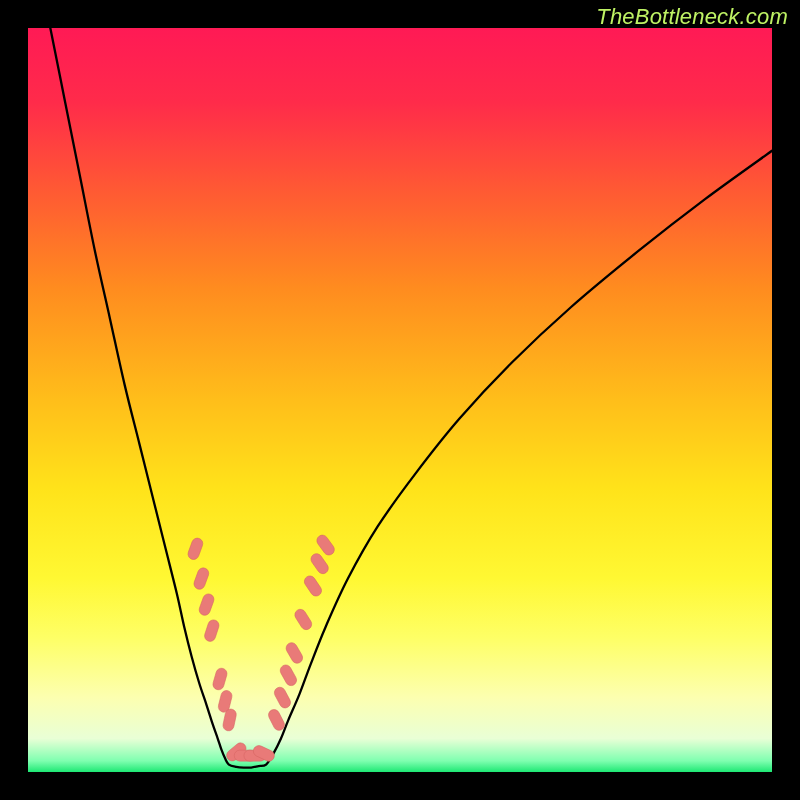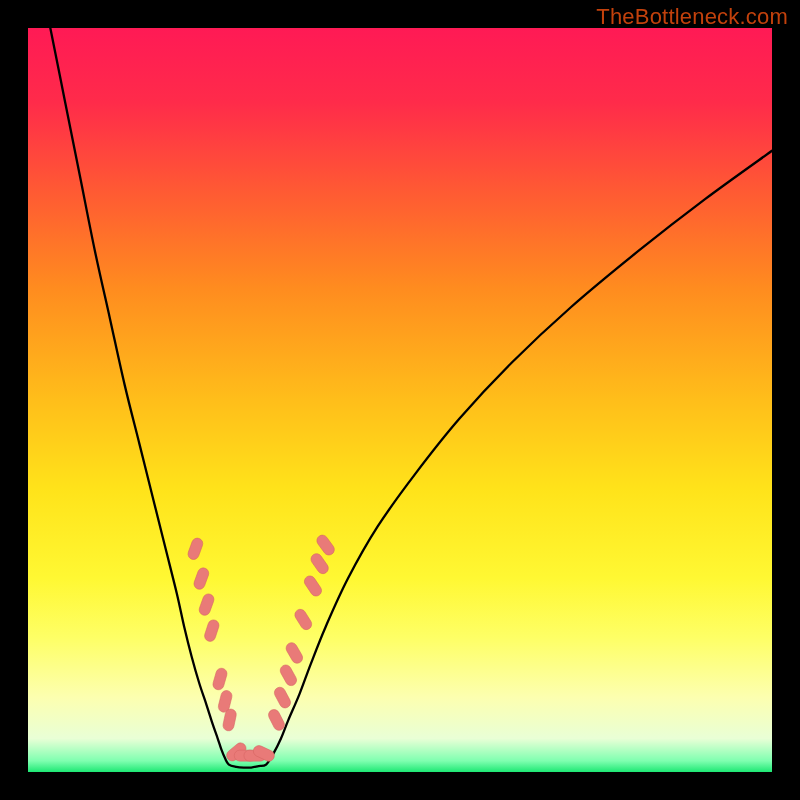--- a/index.html
+++ b/index.html
@@ -14,26 +14,27 @@
   .stage {
     position: relative;
     width: 800px;
     height: 800px;
     background: #000000;
   }
   .watermark {
     position: absolute;
     top: 4px;
     right: 12px;
-    color: #c2410c;
+    color: #bef264;
     font-size: 22px;
     letter-spacing: 0.2px;
     z-index: 50;
     user-select: none;
     font-weight: 400;
+    font-style: italic;
   }
   .plot {
     position: absolute;
     left: 28px;
     top: 28px;
     width: 744px;
     height: 744px;
   }
   .plot svg {
     display: block;

